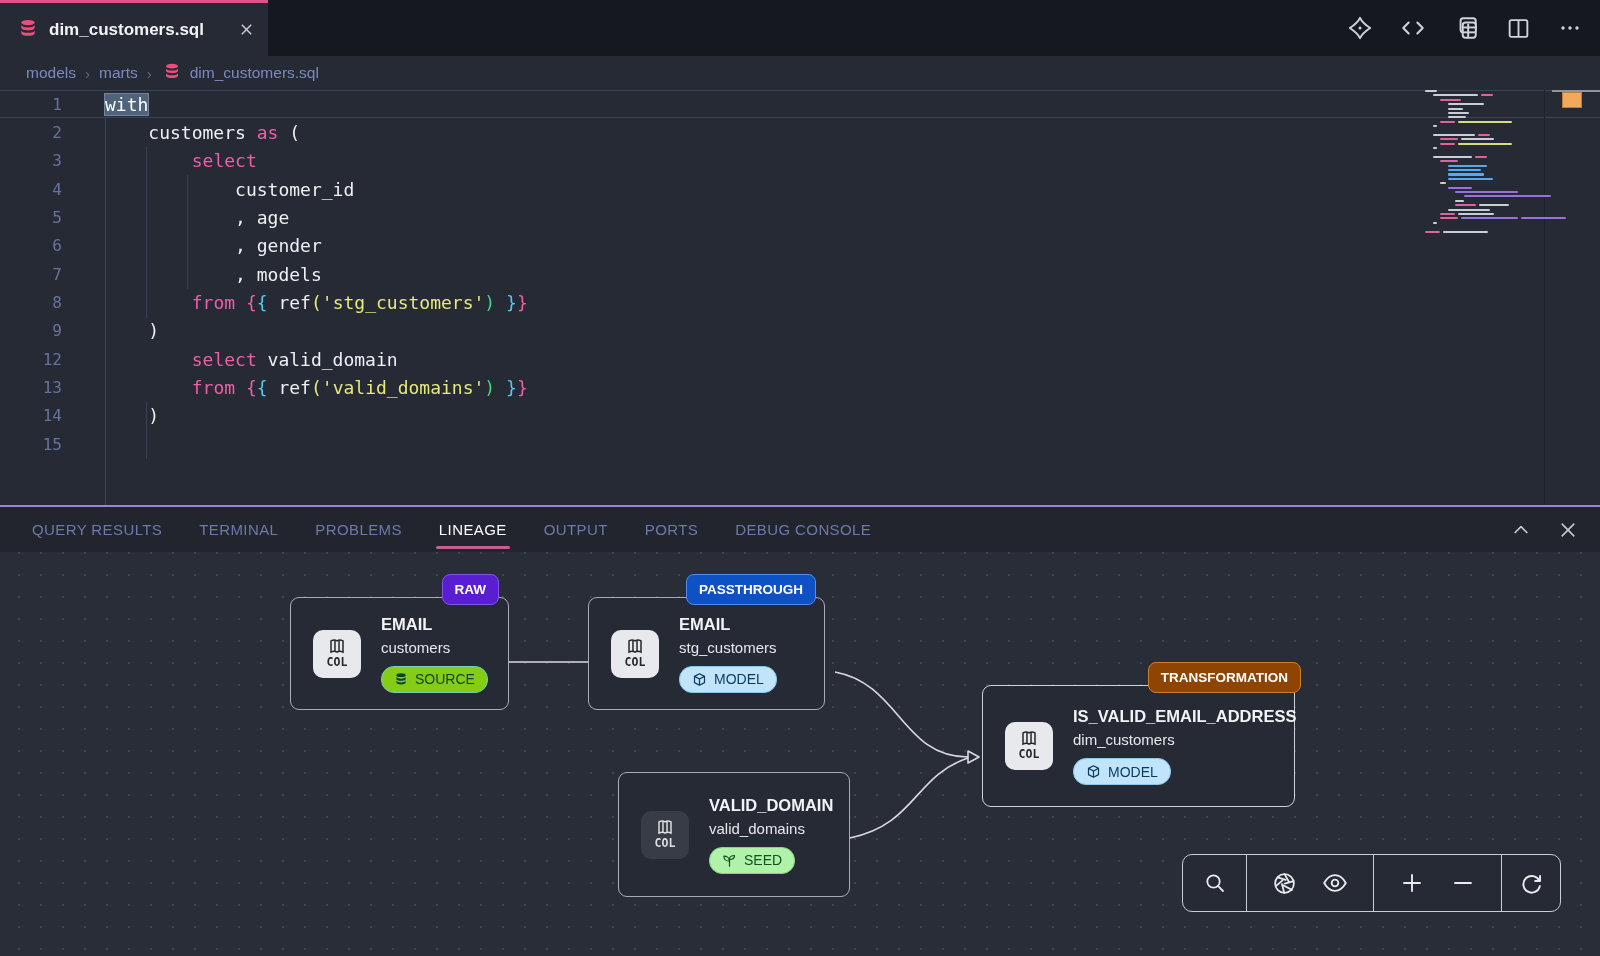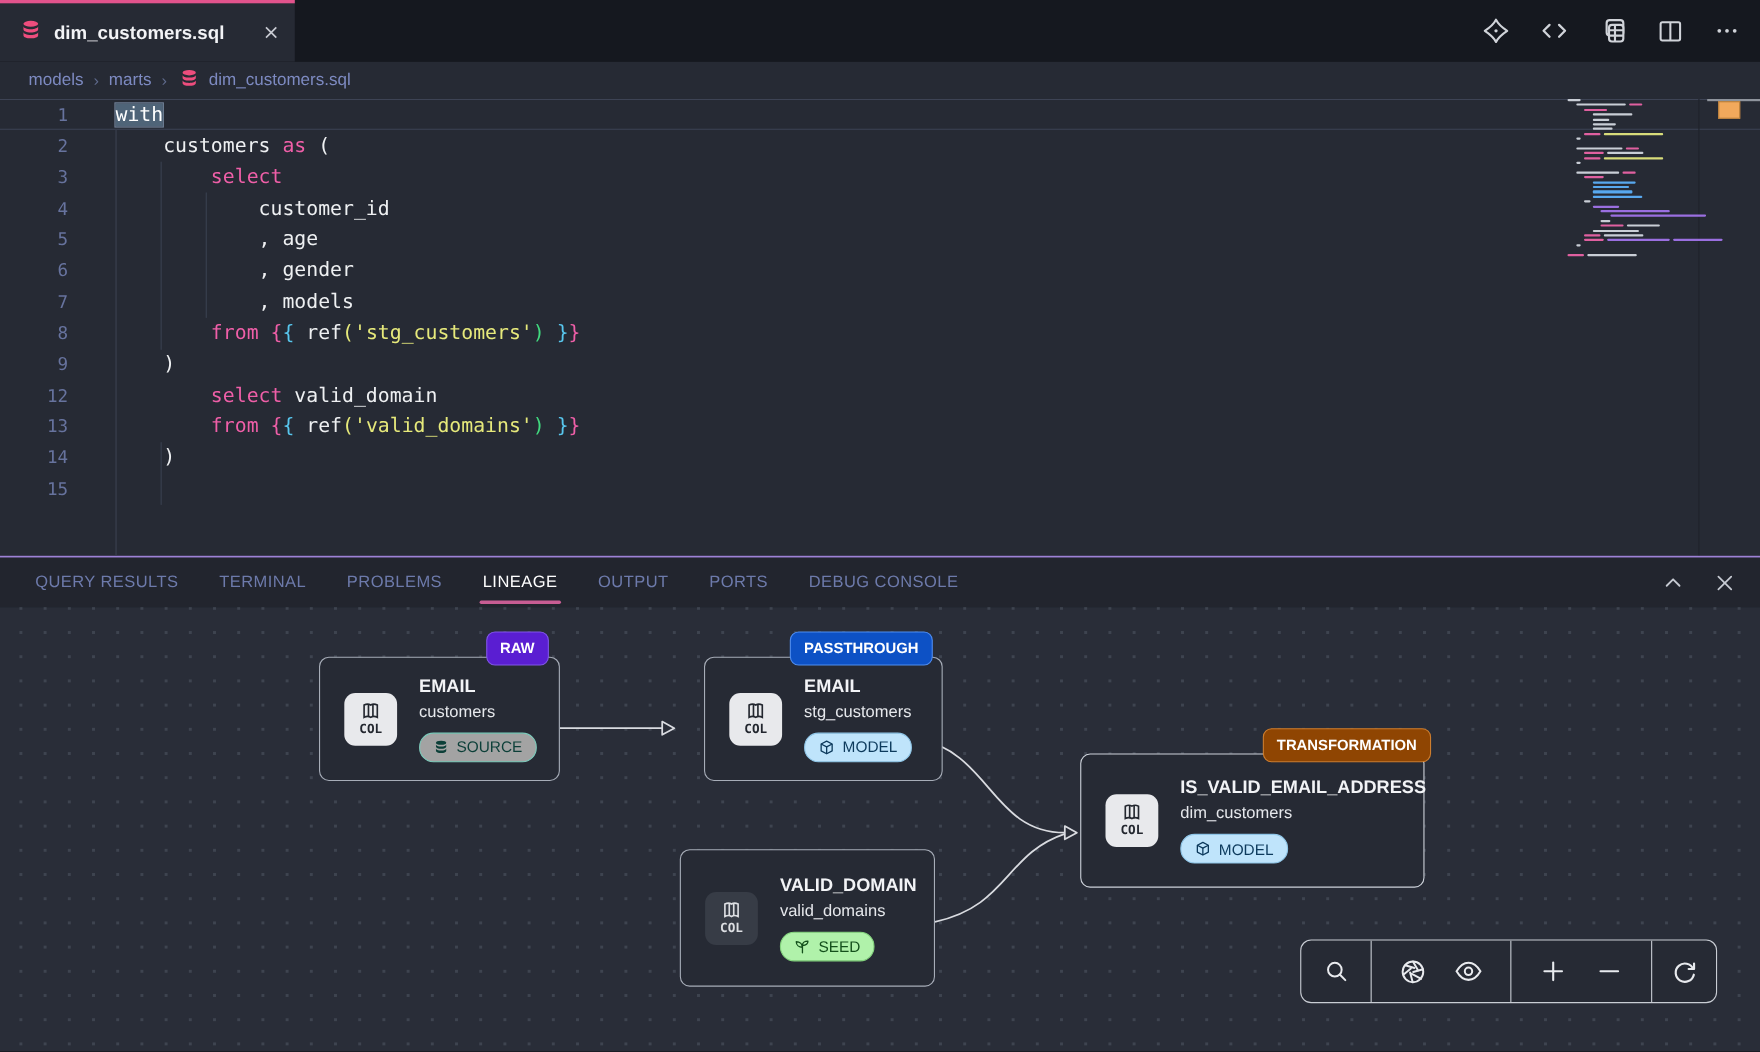--- a/index.html
+++ b/index.html
@@ -68,21 +68,21 @@
   .colbox { width:48px; height:48px; border-radius:10px; background:#e8e9ec; flex:none;
             display:flex; flex-direction:column; align-items:center; justify-content:center; gap:1px; }
   .colbox .col-label { font-family:"DejaVu Sans Mono", monospace; font-size:11.5px; font-weight:bold; color:#23272f; }
   .colbox.dark { background:#373c46; }
   .colbox.dark .col-label { color:#dcdee2; }
   .node-body { display:flex; flex-direction:column; }
   .node-title { color:#f2f3f6; font-size:16.5px; font-weight:600; }
   .node-sub { color:#e6e8ec; font-size:15px; margin-top:5px; }
   .pill { display:inline-flex; align-items:center; gap:7px; height:27px; padding:0 12px;
           border-radius:13px; font-size:14px; font-weight:500; margin-top:10px; align-self:flex-start; }
-  .pill.source { background:#a3a3a3; color:#0c3f38; border:1px solid #7ccbbb; }
+  .pill.source { background:#84cc16; color:#0c3f38; border:1px solid #7ccbbb; }
   .pill.model  { background:#bfe4fb; color:#0d3a5c; border:1px solid #8fc6e8; }
   .pill.seed   { background:#b0f2aa; color:#14501c; border:1px solid #84d47e; }
   .tagbadge { position:absolute; top:-24px; height:31px; display:flex; align-items:center;
               padding:4px 12px; border-radius:8px; color:#ffffff; font-size:13.5px; font-weight:600; }
   .tag-raw { background:#5a1ed2; border:1.5px solid #8055e8; right:9px; }
   .tag-pass { background:#0d51c5; border:1.5px solid #4f8df0; right:8px; }
   .tag-trans { background:#8f4502; border:1.5px solid #cd7d2e; right:-7px;margin-left:20px; }
 
   
   .ltoolbar { position:absolute; left:1182px; top:302px; width:379px; height:58px;
@@ -357,21 +357,21 @@
                 <ellipse cx="12" cy="5.5" rx="8" ry="3.2"></ellipse>
                 <path d="M4 8.2c0 1.8 3.6 3.2 8 3.2s8-1.4 8-3.2v3.6c0 1.8-3.6 3.2-8 3.2s-8-1.4-8-3.2z"></path>
                 <path d="M4 14.6c0 1.8 3.6 3.2 8 3.2s8-1.4 8-3.2v3.6c0 1.8-3.6 3.2-8 3.2s-8-1.4-8-3.2z"></path>
               </g>
             </svg>
           <span>SOURCE</span>
         </span>
       </div>
     </div>
 
-    <div class="lnode" style="left:640px; top:45px; width:217px; height:113px;">
+    <div class="lnode" style="left:588px; top:45px; width:237px; height:113px;">
       <div class="tagbadge tag-pass">PASSTHROUGH</div>
       <div class="colbox">
         <svg width="18" height="15" viewBox="0 0 24 20" fill="none" stroke="#23272f" stroke-width="2">
             <path d="M4 2.5 C7 1, 9.5 1, 12 2.5 C14.5 1, 17 1, 20 2.5 V17.5 C17 16, 14.5 16, 12 17.5 C9.5 16, 7 16, 4 17.5 Z"></path>
             <line x1="9.3" y1="2" x2="9.3" y2="17"></line>
             <line x1="14.7" y1="2" x2="14.7" y2="17"></line>
           </svg>
         <span class="col-label">COL</span>
       </div>
       <div class="node-body">

